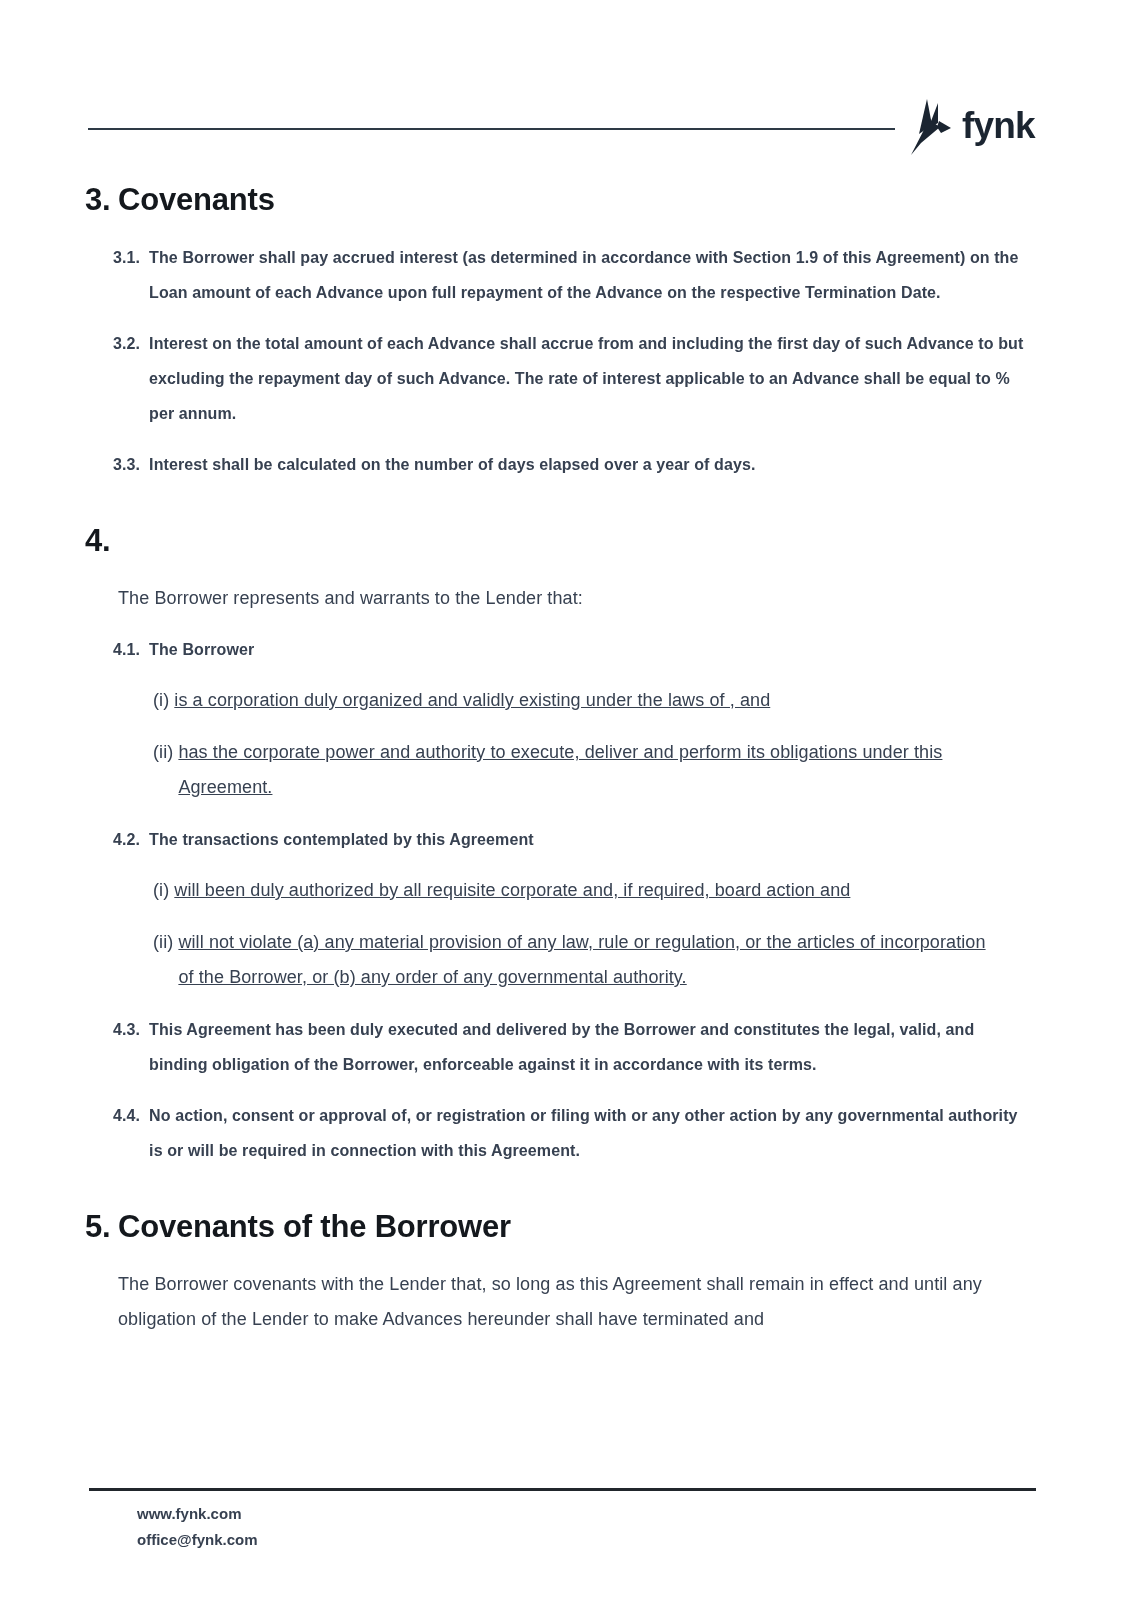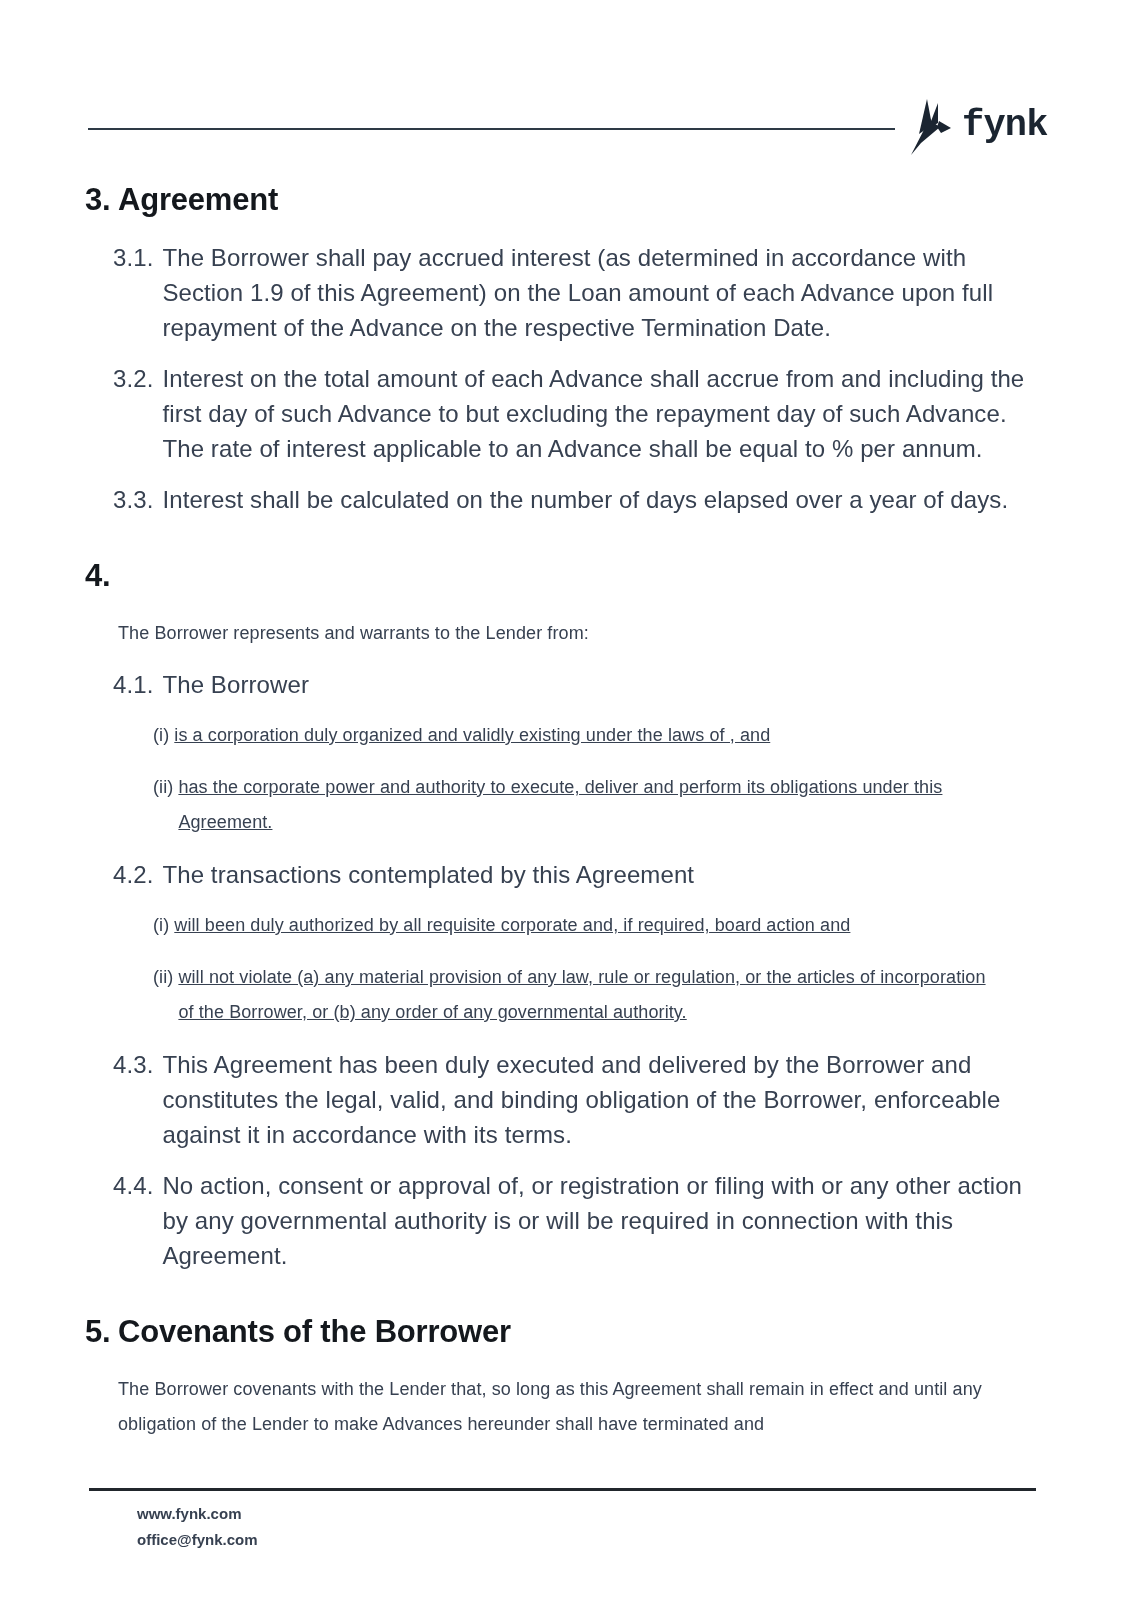--- a/index.html
+++ b/index.html
@@ -5,34 +5,34 @@
   html, body { margin:0; padding:0; background:#ffffff; }
   .page {
     position:relative; width:1131px; height:1600px; background:#ffffff;
     overflow:hidden; font-family:"Liberation Sans", sans-serif;
   }
   
   .header-rule { position:absolute; left:88px; top:128px; width:807px; height:2px; background:#2e3a46; }
   .logo { position:absolute; left:909px; top:94px; height:66px; display:flex; align-items:center; gap:9px; }
   .bird { width:44px; height:58px; display:block; }
   .bird polygon { fill:#1b2531; }
-  .wordmark { font-size:37px; font-weight:700; color:#1b2531; letter-spacing:-0.8px; line-height:1; padding-bottom:4px;font-family:Liberation Mono, monospace; }
+  .wordmark { font-size:37px; font-weight:700; color:#1b2531; letter-spacing:-0.8px; line-height:1; padding-bottom:4px; }
 
   
   .content { position:absolute; left:85px; top:181px; width:961px; color:#374151; }
   .section-heading {
     display:flex; margin:0 0 22px 0; font-size:31px; line-height:37px;
     font-weight:700; color:#14181d; letter-spacing:-0.2px;
   }
   .section-heading .h-num { min-width:33px; flex:none; }
   .section-heading.mt { margin-top:40px; }
 
   .intro { padding-left:33px; margin:0 0 16px 0; font-size:18px; line-height:35px; letter-spacing:0.1px; }
 
-  .clause { display:flex; padding-left:28px; margin:0 0 16px 0; font-size:24px; line-height:35px; letter-spacing:0.1px; }
+  .clause { display:flex; padding-left:28px; margin:0 0 16px 0; font-size:16px; line-height:35px; letter-spacing:0.1px;font-weight:bold; }
   .clause .num { flex:none; margin-right:9px; }
   .clause .txt { max-width:880px; }
 
   .sub { display:flex; padding-left:68px; margin:0 0 17px 0; font-size:18px; line-height:35px; letter-spacing:0.1px; }
   .sub .marker { flex:none; margin-right:5px; }
   .sub .txt { max-width:812px;text-decoration:underline; }
 
   
   .footer-rule { position:absolute; left:89px; top:1488px; width:947px; height:3px; background:#21262c; }
   .footer-text { position:absolute; left:137px; top:1501px; font-size:15px; line-height:26px; color:#374151;font-weight:bold; }
@@ -51,41 +51,41 @@
       <polygon points="2,57 20,22 31,29 12,45"></polygon>
       <polygon points="30,23 42,30 32,35 28,29"></polygon>
     </svg>
     <span class="wordmark">fynk</span>
   </div>
 
   <div class="content">
 
     <h2 class="section-heading">
       <span class="h-num">3.</span>
-      <span>Agreement</span>
+      <span>Covenants</span>
     </h2>
 
     <div class="clause">
       <span class="num">3.1.</span>
       <span class="txt">The Borrower shall pay accrued interest (as determined in accordance with Section 1.9 of this Agreement) on the Loan amount of each Advance upon full repayment of the Advance on the respective Termination Date.</span>
     </div>
     <div class="clause">
       <span class="num">3.2.</span>
       <span class="txt">Interest on the total amount of each Advance shall accrue from and including the first day of such Advance to but excluding the repayment day of such Advance. The rate of interest applicable to an Advance shall be equal to % per annum.</span>
     </div>
     <div class="clause">
       <span class="num">3.3.</span>
       <span class="txt">Interest shall be calculated on the number of days elapsed over a year of days.</span>
     </div>
 
     <h2 class="section-heading mt">
       <span class="h-num">4.</span>
     </h2>
 
-    <p class="intro">The Borrower represents and warrants to the Lender from:</p>
+    <p class="intro">The Borrower represents and warrants to the Lender that:</p>
 
     <div class="clause">
       <span class="num">4.1.</span>
       <span class="txt">The Borrower</span>
     </div>
     <div class="sub">
       <span class="marker">(i)</span>
       <span class="txt">is a corporation duly organized and validly existing under the laws of , and</span>
     </div>
     <div class="sub">

